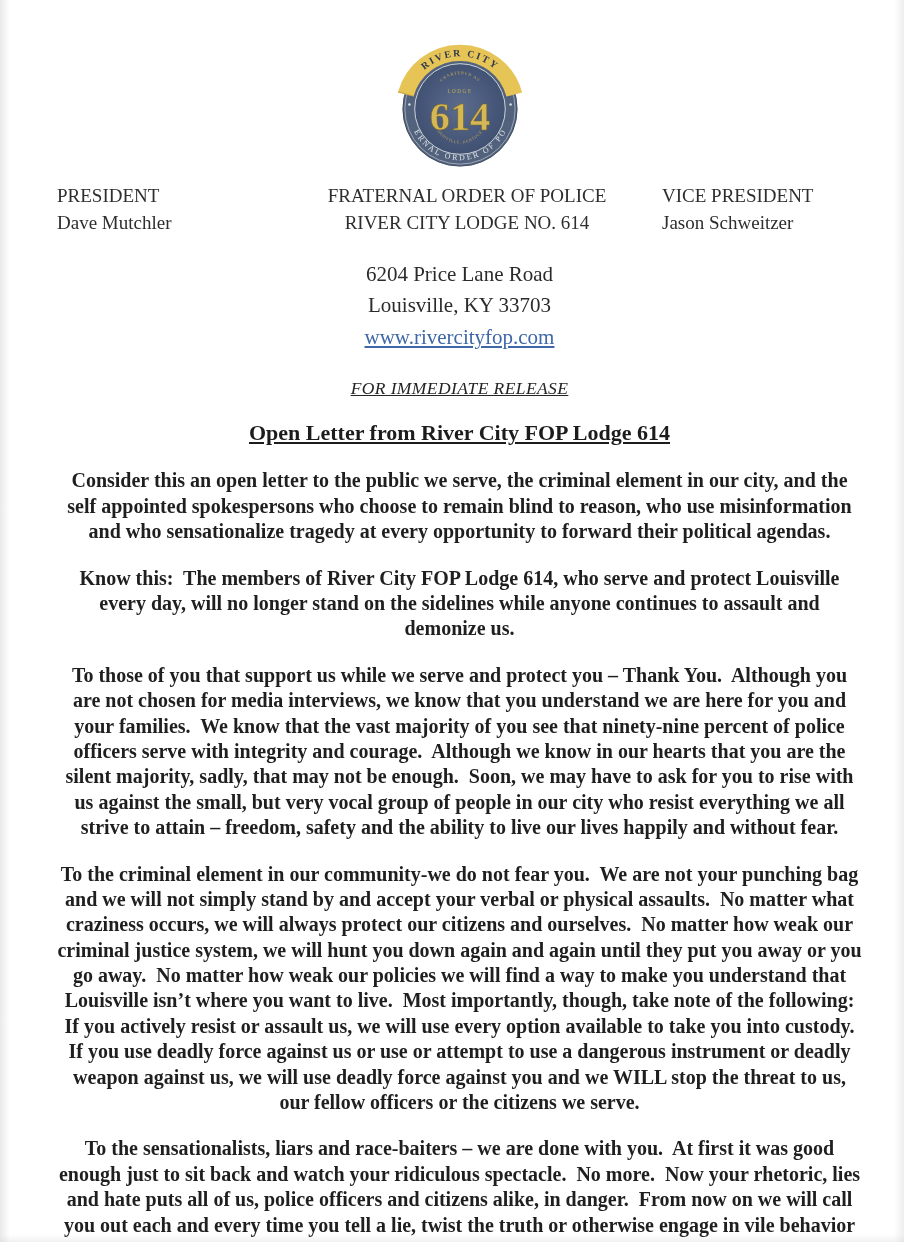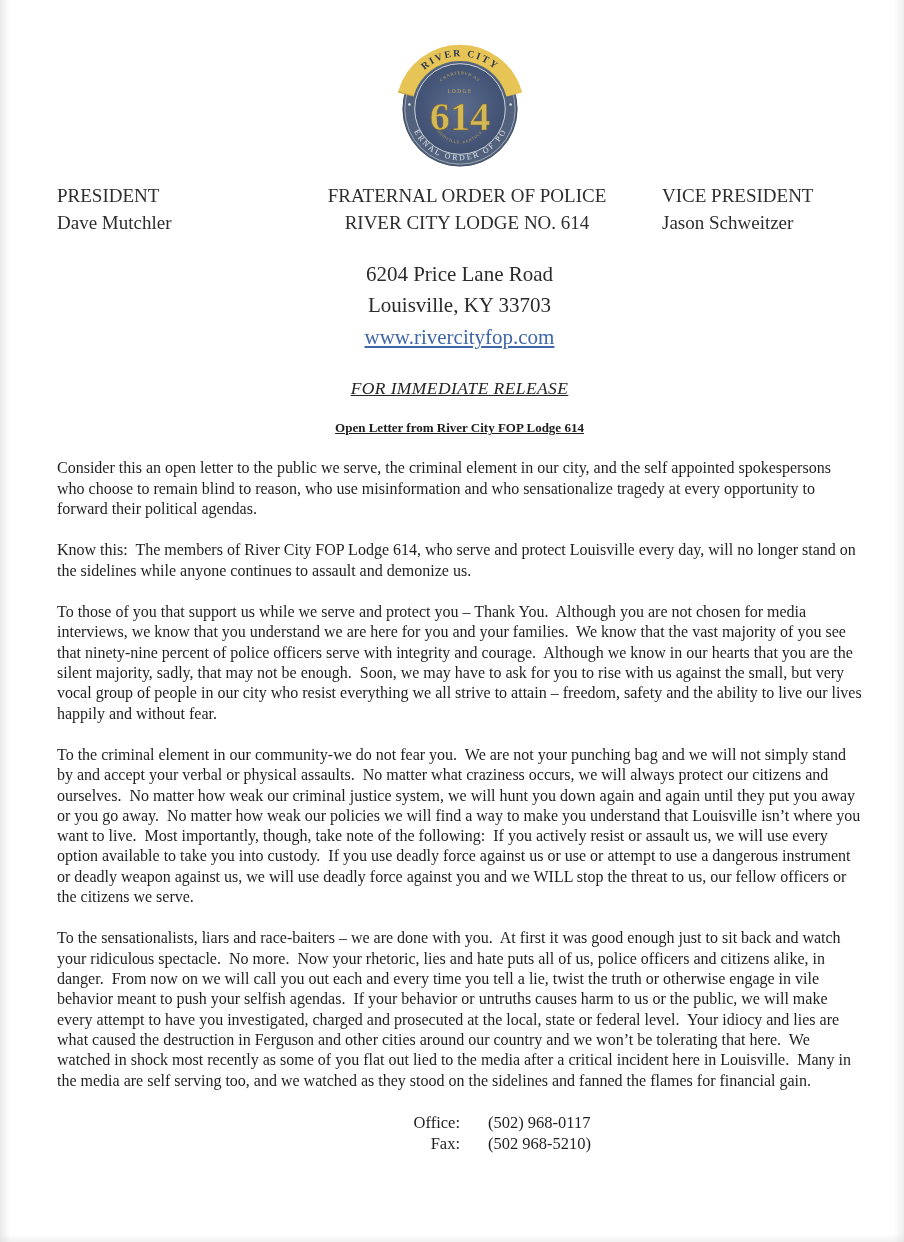--- a/index.html
+++ b/index.html
@@ -44,30 +44,31 @@
     color:#3f67a8; text-decoration:underline; cursor:pointer;
   }
 
   .release {
     margin-top:25px; text-align:center;
     font-style:italic; font-size:17.5px; letter-spacing:.4px;
     text-decoration:underline; color:#242424;
   }
   .doc-title {
     margin-top:21px; text-align:center;
-    font-weight:bold; font-size:13px;
+    font-weight:bold; font-size:22px;
     text-decoration:underline; color:#1c1c1c;
   }
 
   .body-text { margin-top:22px; }
   .body-text p {
-    font-size:16px; line-height:1.27; color:#1f1f1f;
+    font-size:20px; line-height:1.27; color:#1f1f1f;
     margin-bottom:21px;
     white-space:pre-wrap;
-    text-align:left;
+    text-align:center;
+    font-weight:bold;
   }
 
   .contact {
     margin-top:16px; margin-left:333px;
     display:grid; grid-template-columns:70px auto; column-gap:28px;
     font-size:16.5px; line-height:1.3; color:#1f1f1f;
   }
   .contact .lbl { text-align:right; }
 </style>
 </head>

